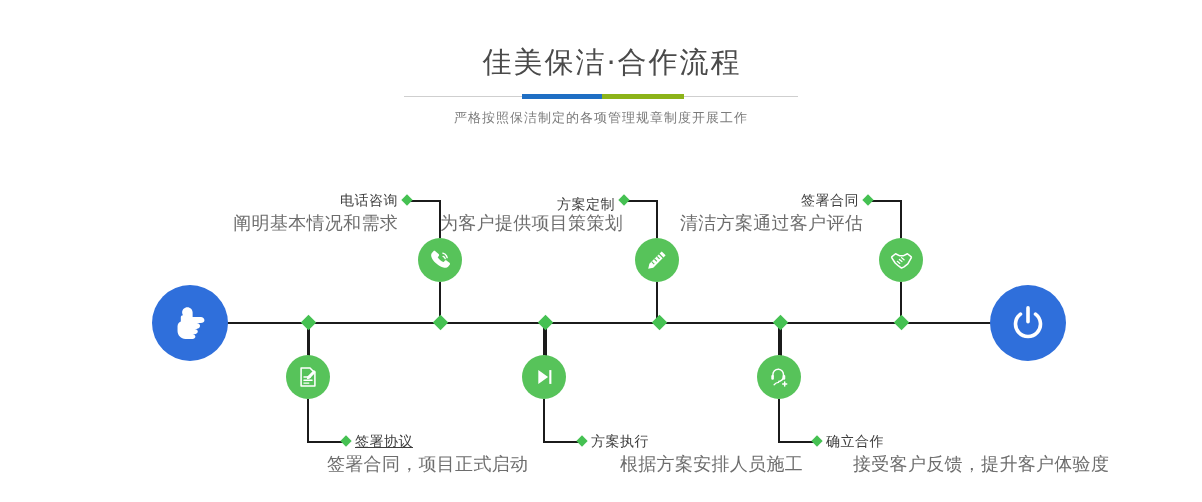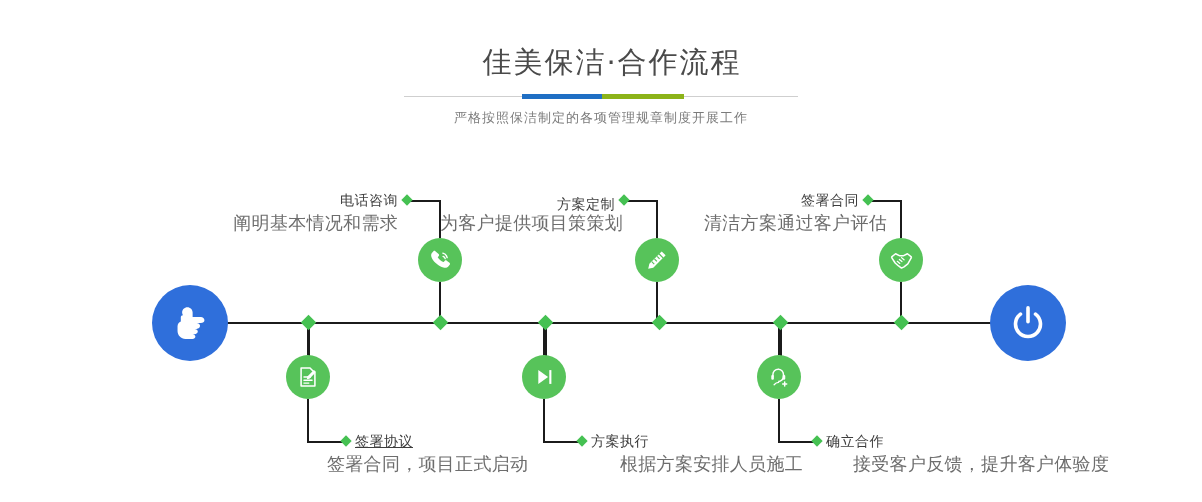--- a/index.html
+++ b/index.html
@@ -281,21 +281,21 @@
         <path fill="none" stroke="#ffffff" stroke-width="1.8" stroke-linejoin="round" d="M4 12l5-4 5 2.5h4L23 8l5 4"></path>
         <path fill="none" stroke="#ffffff" stroke-width="1.8" stroke-linejoin="round" d="M4 12l4.5 7 4 3.5 3.5 2.5 3-1.5 4.5-3.5L28 12"></path>
         <path fill="none" stroke="#ffffff" stroke-width="1.5" stroke-linecap="round" d="M11 17l3 2.5M13.5 14.8l3 2.5M16 12.6l3 2.5"></path>
       </svg>
     </div>
     <div class="stem" style="left:900px; top:282px; height:40px;"></div>
     <div class="elbow-v" style="left:900px; top:200px; height:38px;"></div>
     <div class="elbow-h" style="left:871px; top:200px; width:30px;"></div>
     <div class="tip" style="left:864px; top:196px;"></div>
     <div class="label-title ra" style="left:620px; top:189px; width:239px;">签署合同</div>
-    <div class="label-desc ra" style="left:640px; top:213px; width:247px;">清洁方案通过客户评估</div>
+    <div class="label-desc ra" style="left:616px; top:213px; width:247px;">清洁方案通过客户评估</div>
   </div>
 
   <div>
     <div class="diamond" style="left:896px; top:317px;"></div>
     <div class="node-icon" style="left:757px; top:355px;">
       <svg width="26" height="26" viewBox="0 0 32 32">
         <path fill="none" stroke="#ffffff" stroke-width="1.8" d="M15 6.5a6.5 6.5 0 0 1 6.5 6.5v2a6.5 6.5 0 0 1-6.5 6.5"></path>
         <path fill="none" stroke="#ffffff" stroke-width="1.8" stroke-linecap="round" d="M15 6.5A6.5 6.5 0 0 0 8.5 13v2"></path>
         <rect x="6.5" y="13.5" width="3.2" height="6" rx="1.4" fill="#ffffff"></rect>
         <rect x="20.5" y="13.5" width="3.2" height="6" rx="1.4" fill="#ffffff"></rect>

